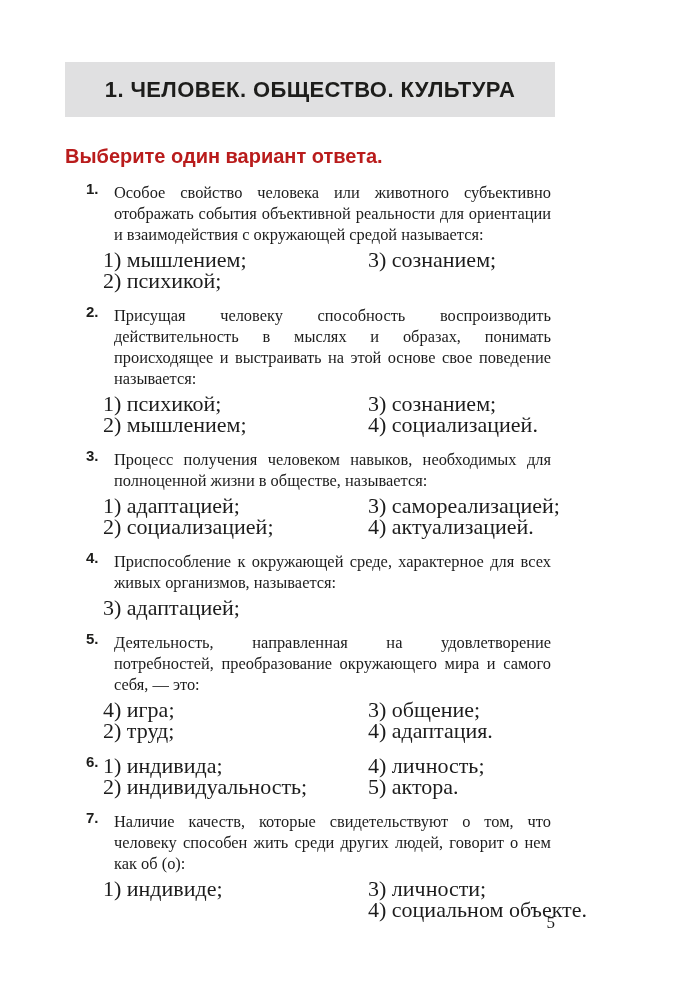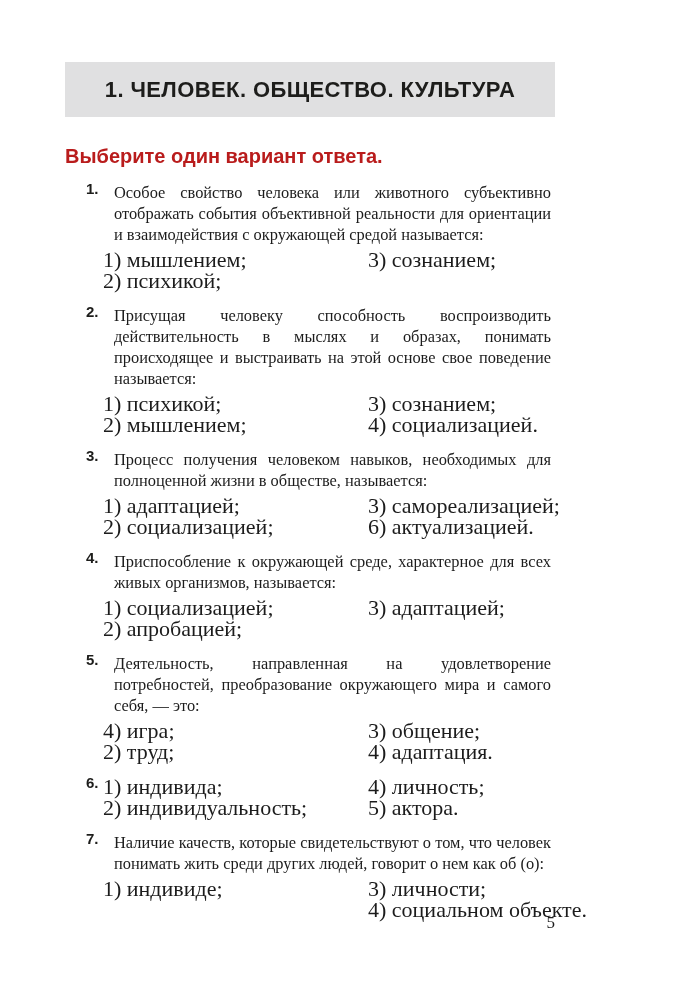--- a/index.html
+++ b/index.html
@@ -103,35 +103,31 @@
       <div class="qnum">3.</div>
       <div class="qbody">
         <p class="qtext">Процесс получения человеком навыков, необходимых для полно­ценной жизни в обществе, называется:</p>
         <div class="options">
           <div class="opt-col">
             <div class="opt">1) адаптацией;</div>
             <div class="opt">2) социализацией;</div>
           </div>
           <div class="opt-col">
             <div class="opt">3) самореализацией;</div>
-            <div class="opt">6) актуализацией.</div>
+            <div class="opt">4) актуализацией.</div>
           </div>
         </div>
       </div>
     </div>
 
     <div class="question">
       <div class="qnum">4.</div>
       <div class="qbody">
         <p class="qtext">Приспособление к окружающей среде, характерное для всех живых организмов, называется:</p>
         <div class="options">
-          <div class="opt-col">
-            <div class="opt">1) социализацией;</div>
-            <div class="opt">2) апробацией;</div>
-          </div>
           <div class="opt-col">
             <div class="opt">3) адаптацией;</div>
           </div>
         </div>
       </div>
     </div>
 
     <div class="question">
       <div class="qnum">5.</div>
       <div class="qbody">
@@ -161,21 +157,21 @@
             <div class="opt">4) личность;</div>
             <div class="opt">5) актора.</div>
           </div>
         </div>
       </div>
     </div>
 
     <div class="question">
       <div class="qnum">7.</div>
       <div class="qbody">
-        <p class="qtext">Наличие качеств, которые свидетельствуют о том, что человек понимать жить среди других людей, говорит о нем как об (о):</p>
+        <p class="qtext">Наличие качеств, которые свидетельствуют о том, что человеку способен жить среди других людей, говорит о нем как об (о):</p>
         <div class="options">
           <div class="opt-col">
             <div class="opt">1) индивиде;</div>
           </div>
           <div class="opt-col">
             <div class="opt">3) личности;</div>
             <div class="opt">4) социальном объекте.</div>
           </div>
         </div>
       </div>

